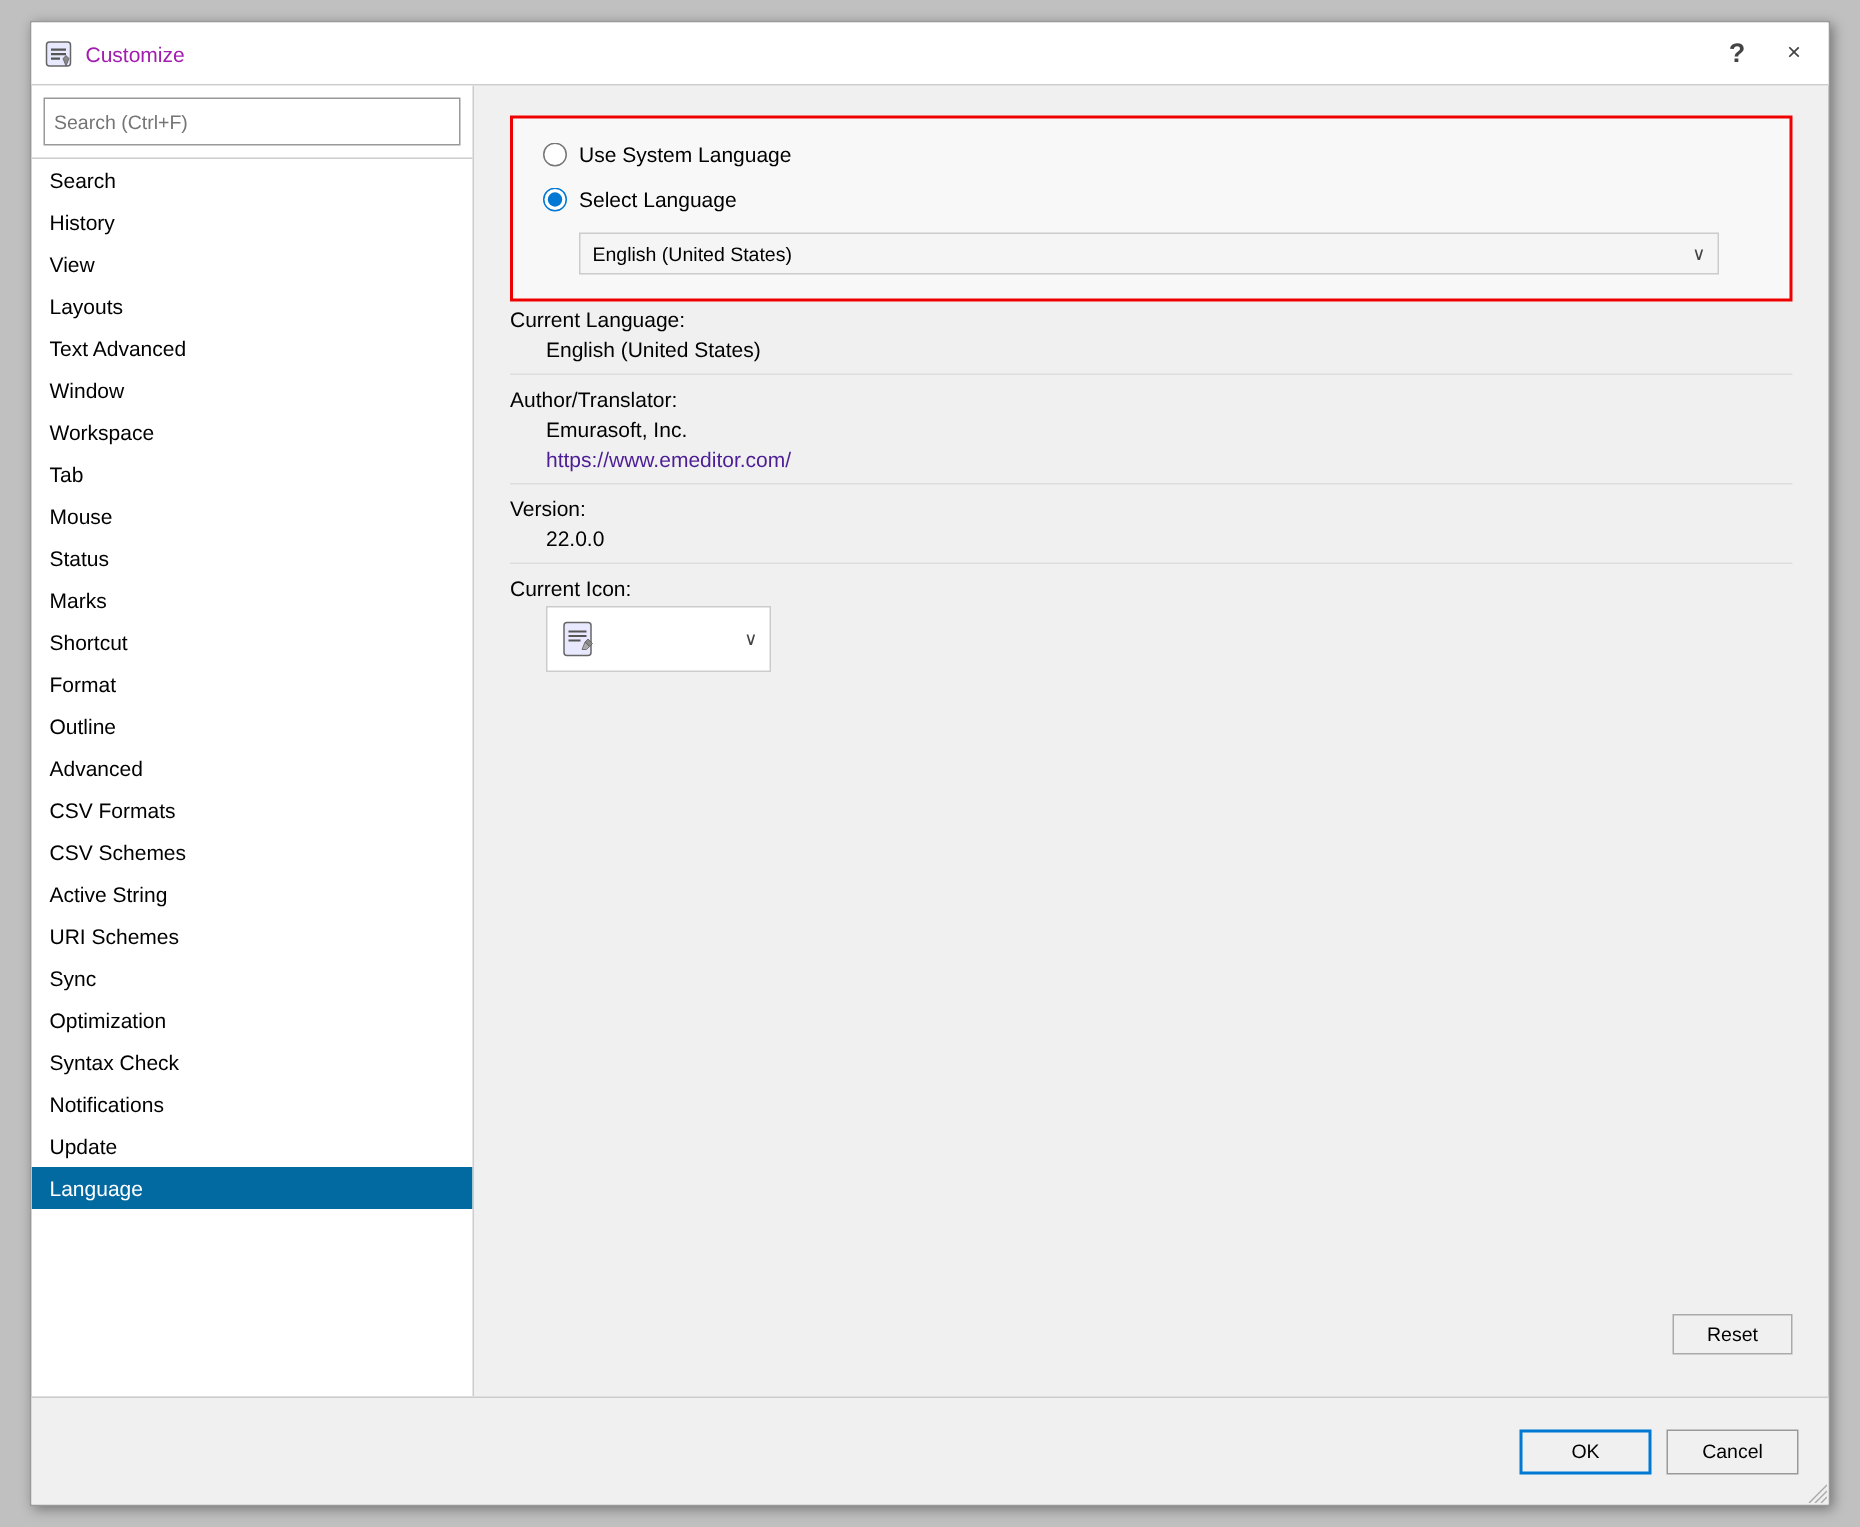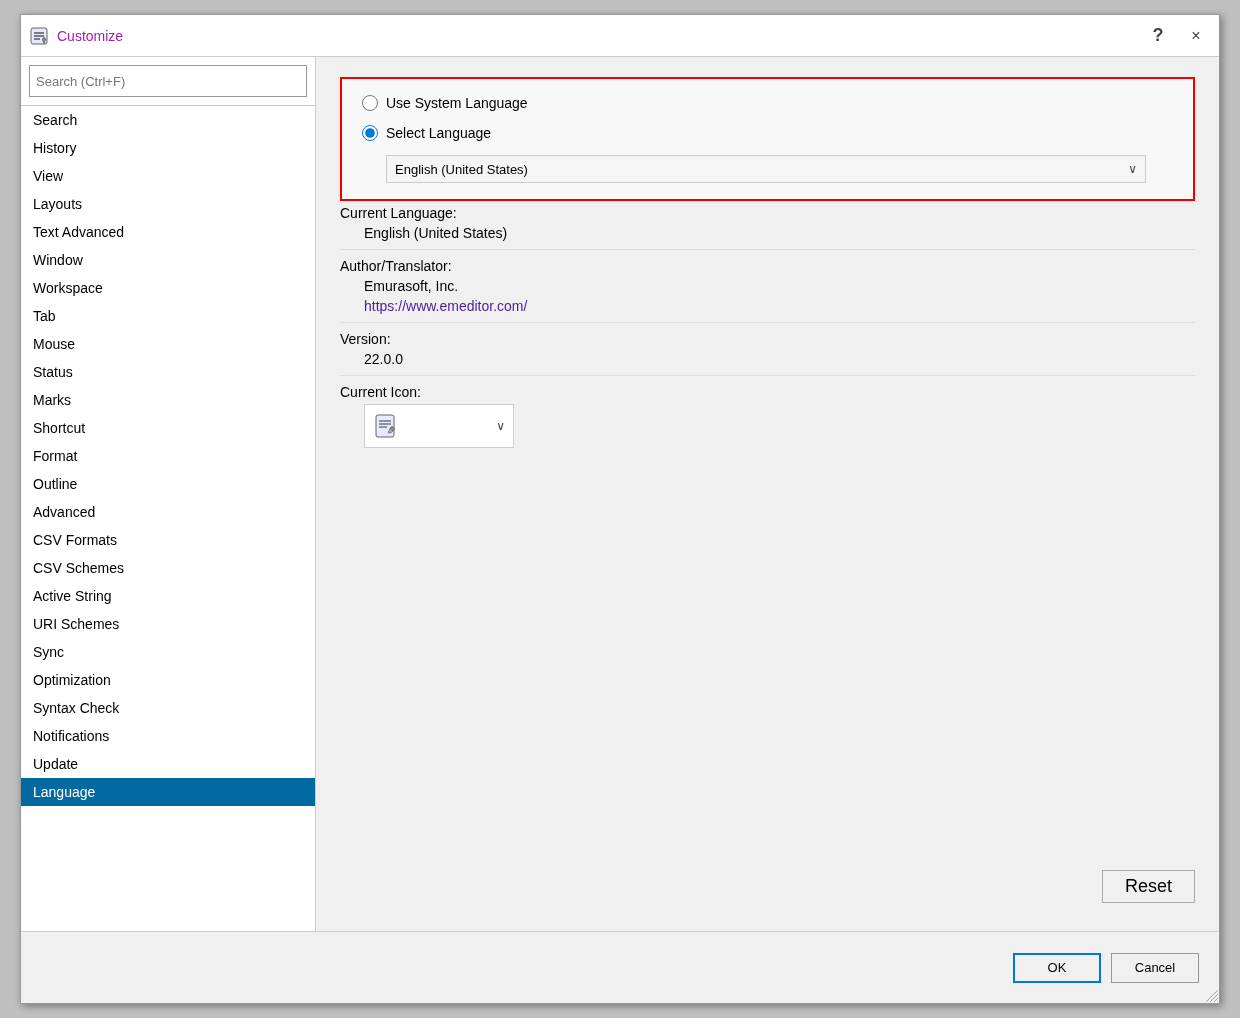--- a/index.html
+++ b/index.html
@@ -209,22 +209,22 @@
       flex: 1;
     }
     .reset-area {
       display: flex;
       justify-content: flex-end;
       padding: 8px 0;
     }
     .reset-btn {
       background: #f0f0f0;
       border: 1px solid #aaa;
-      padding: 5px 22px;
-      font-size: 18px;
+      padding: 5px 9px;
+      font-size: 13px;
       cursor: pointer;
       min-width: 80px;
     }
     .dialog-footer {
       border-top: 1px solid #ccc;
       background: #f0f0f0;
       height: 72px;
       display: flex;
       align-items: center;
       justify-content: flex-end;

